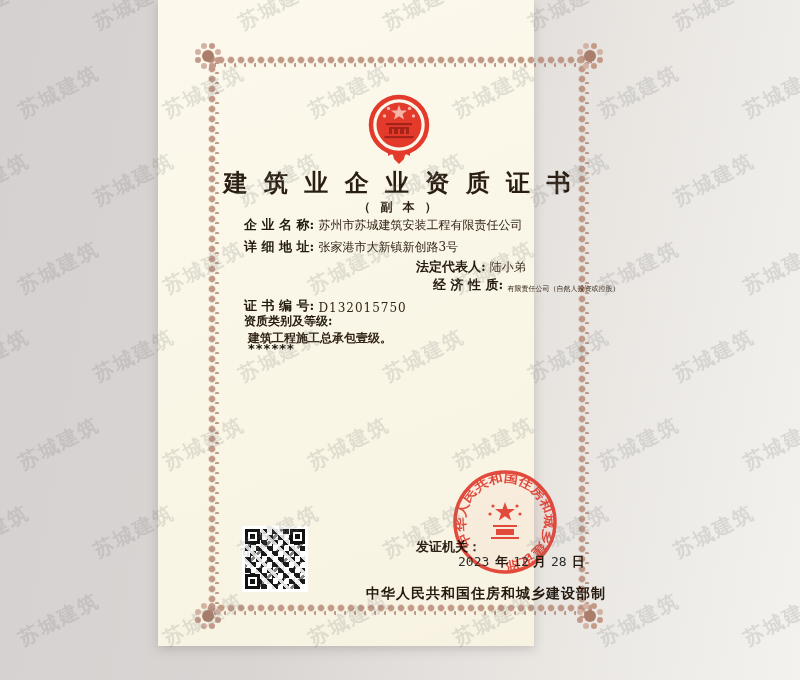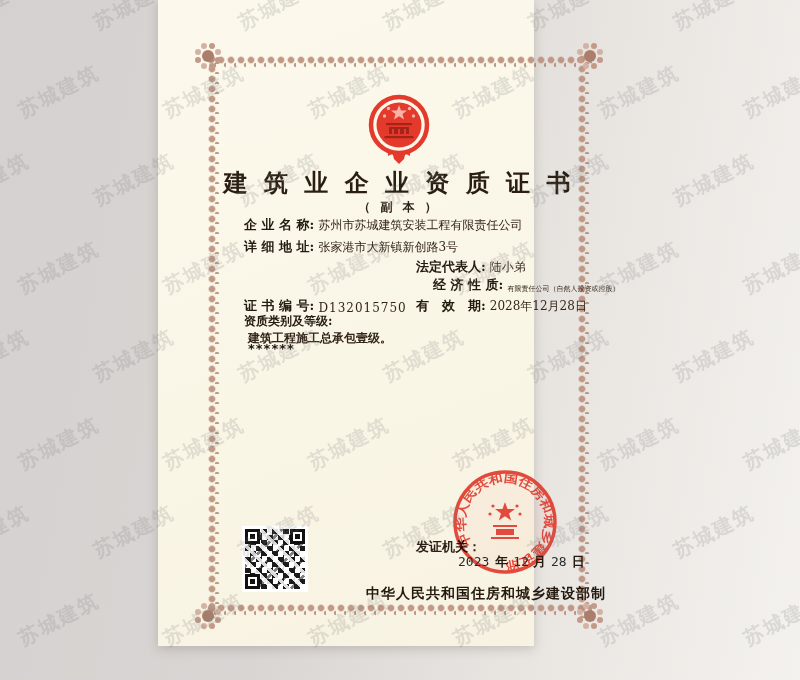--- a/index.html
+++ b/index.html
@@ -146,24 +146,20 @@
     <div class="row" style="left:275px;top:276px;">
       <span class="lbl">经 济 性 质:</span>
       <span class="val val-tiny">有限责任公司（自然人投资或控股）</span>
     </div>
 
     <div class="row" style="left:86px;top:297px;">
       <span class="lbl">证 书 编 号:</span>
       <span class="val" style="letter-spacing:1px;">D132015750</span>
     </div>
 
-    <div class="row" style="left:258px;top:297px;">
-      <span class="lbl">有　效　期:</span>
-      <span class="val">2028年12月28日</span>
-    </div>
 
     <div class="row" style="left:86px;top:313px;">
       <span class="lbl" style="font-size:12px;">资质类别及等级:</span>
     </div>
     <div class="row" style="left:90px;top:330px;">
       <span class="val" style="margin-left:0;font-weight:bold;">建筑工程施工总承包壹级。</span>
     </div>
     <div class="row" style="left:90px;top:341px;">
       <span class="stars">******</span>
     </div>

